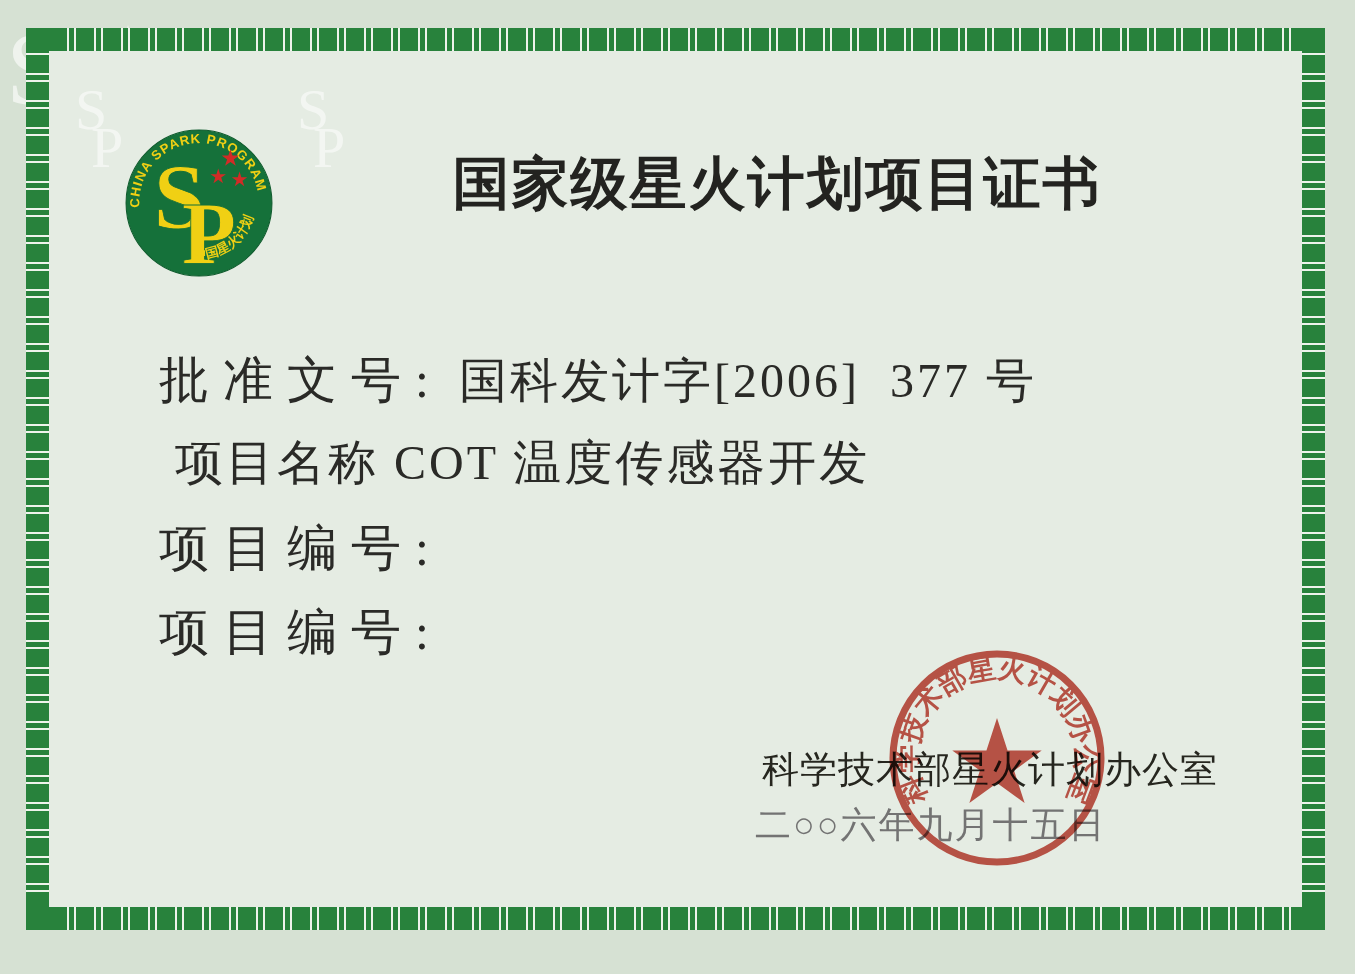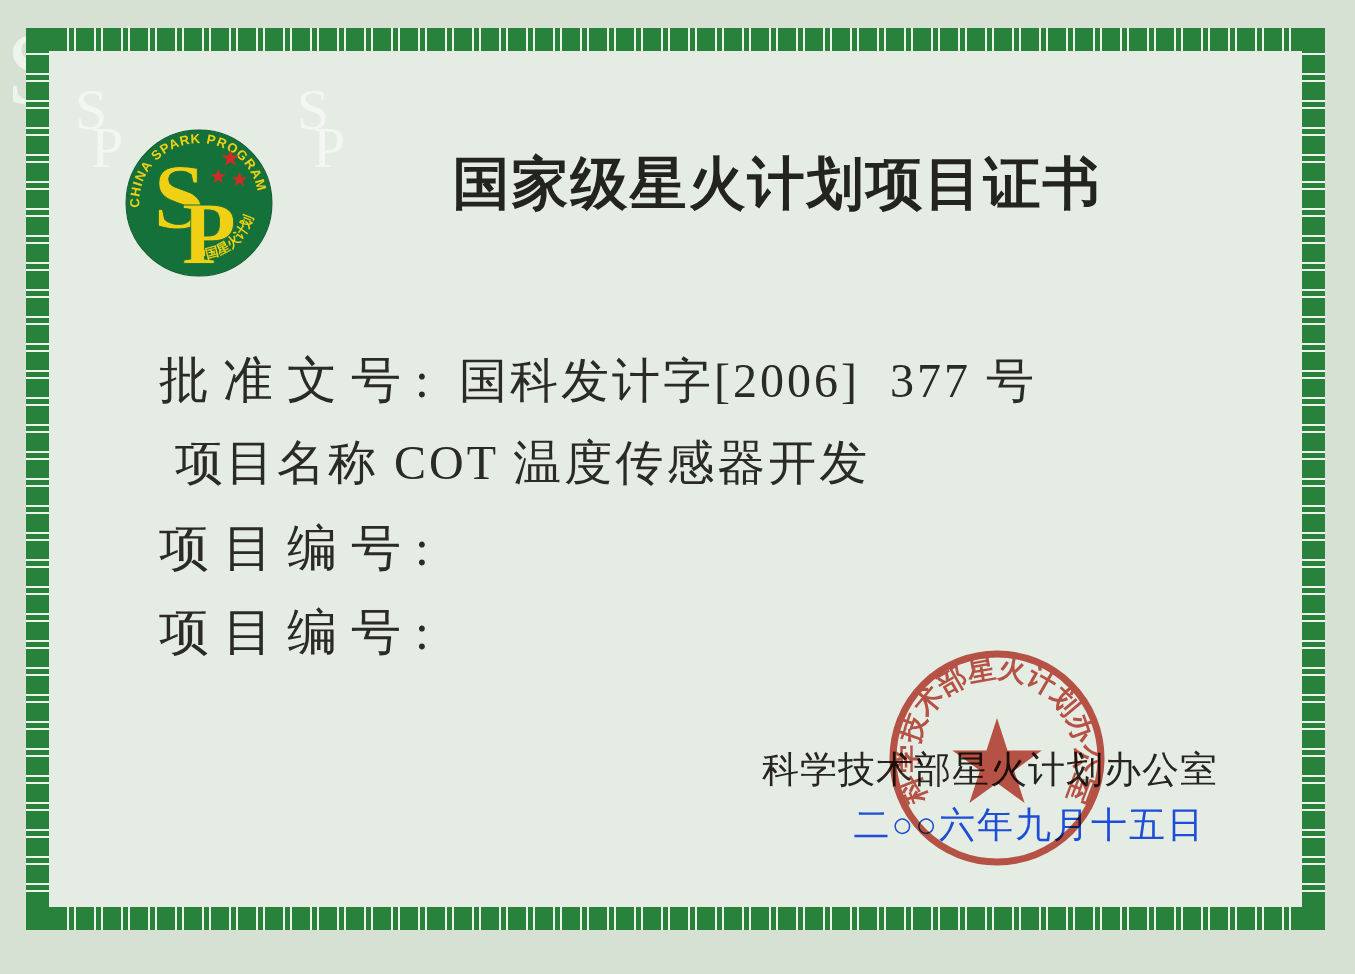--- a/index.html
+++ b/index.html
@@ -46,21 +46,21 @@
   .field-value{
     font-size:48px;color:#2a2a27;letter-spacing:3px;white-space:pre;margin-left:16px;font-weight:500;
   }
   
   .issuer-line{
     position:absolute;left:706px;top:694px;width:470px;z-index:2;
     font-size:37px;letter-spacing:1px;color:#26261f;text-align:center;white-space:nowrap;
   }
   .date-line{
     position:absolute;left:706px;top:750px;width:450px;z-index:2;
-    font-size:36px;letter-spacing:2px;color:#1d4ed8;text-align:right;white-space:nowrap;
+    font-size:36px;letter-spacing:2px;color:#737373;text-align:left;white-space:nowrap;
   }
   
   .seal{
     position:absolute;left:835px;top:594px;width:226px;height:226px;z-index:3;
     opacity:.85;mix-blend-mode:multiply;
   }
 </style>
 </head>
 <body>
 

